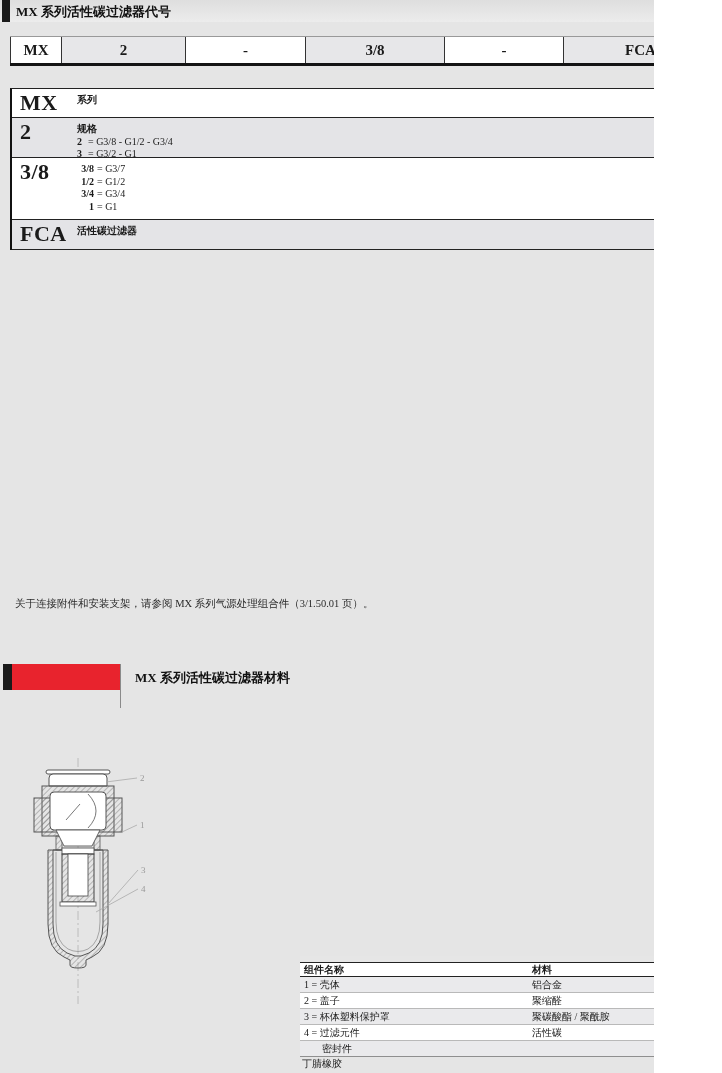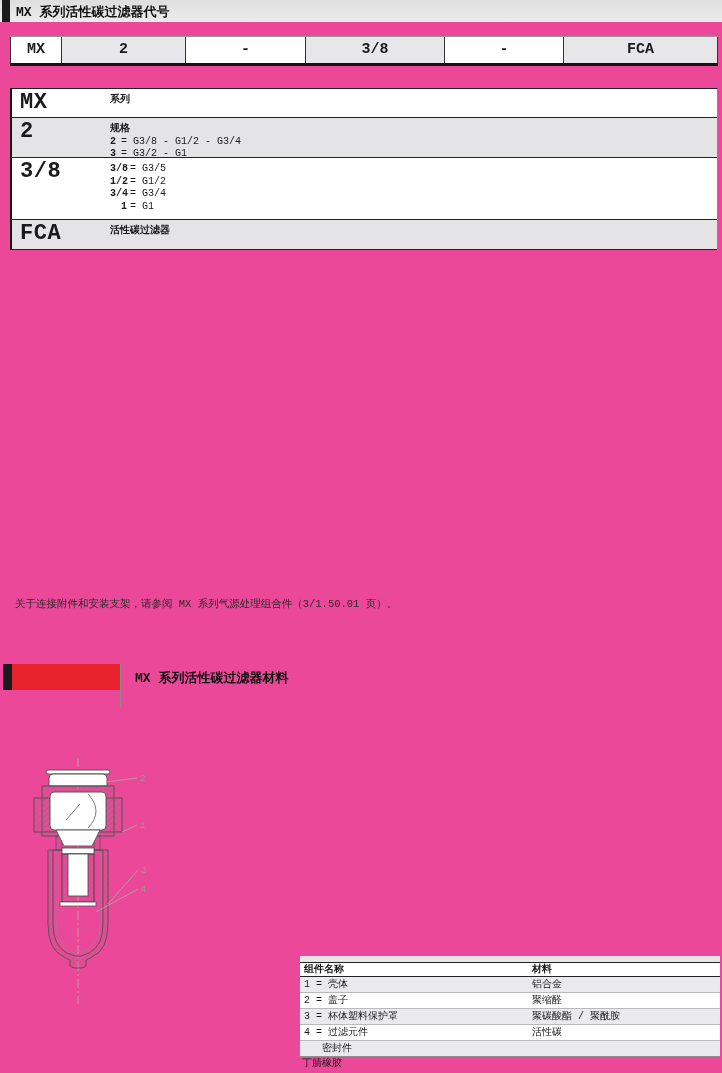--- a/index.html
+++ b/index.html
@@ -1,18 +1,18 @@
 <!DOCTYPE html>
 <html><head>
 <meta charset="utf-8">
 <style>
   html,body{margin:0;padding:0;background:#fff;}
   .page{
-    position:relative;width:722px;height:1073px;background:#ec4899;overflow:hidden;
-    font-family:Liberation Mono, monospace;color:#1a1a1a;
+    position:relative;width:654px;height:1073px;background:#e5e5e5;overflow:hidden;
+    font-family:Liberation Serif, serif;color:#1a1a1a;
   }
   
   .header-bar{position:absolute;left:0;top:0;width:722px;height:22px;
     background:linear-gradient(#dedede,#ececec);}
   .header-black-tab{position:absolute;left:2px;top:0;width:8px;height:22px;background:#1a1a1a;}
   .header-title{position:absolute;left:16px;top:3px;font-size:13px;font-weight:bold;color:#111;}
   
   .code-row{position:absolute;left:10px;top:36px;width:708px;height:26px;display:flex;
     border-top:1px solid #999;border-bottom:3px solid #141414;}
   .code-cell{height:26px;line-height:26px;text-align:center;font-size:15px;font-weight:bold;
@@ -21,21 +21,21 @@
   .cc-white{background:#fff;}
   .cc-gray{background:#e7e7e9;}
   .w0{width:51px}.w1{width:124px}.w2{width:120px}.w3{width:139px}.w4{width:119px}.w5{width:155px}
   
   .breakdown{position:absolute;left:10px;top:88px;width:708px;
     border-top:1.5px solid #222;border-left:2px solid #111;border-right:1px solid #888;box-sizing:border-box;}
   .bd-row{position:relative;border-bottom:1.5px solid #222;box-sizing:border-box;}
   .bd-gray{background:#e4e4e7;}
   .bd-white{background:#fff;}
   .bd-code{position:absolute;left:8px;top:1px;font-size:22px;font-weight:bold;letter-spacing:0.5px;}
-  .bd-content{margin-left:98px;padding-top:5px;font-size:10px;line-height:12.5px;}
+  .bd-content{margin-left:65px;padding-top:5px;font-size:10px;line-height:12.5px;}
   .bd-title{font-weight:bold;}
   .bd-line .k{display:inline-block;font-weight:bold;}
   .kw2{width:8px;}
   .kw3{width:17px;text-align:right;}
   .bd-line .v{margin-left:3px;}
   .h-mx{height:29px;} .h-2{height:40px;} .h-38{height:62px;} .h-fca{height:30px;}
   
   .note{position:absolute;left:15px;top:597px;font-size:10.5px;color:#2a2a2a;}
   
   .sec2-black{position:absolute;left:3px;top:664px;width:9px;height:26px;background:#1a1a1a;}
@@ -86,21 +86,21 @@
       <div class="bd-code">2</div>
       <div class="bd-content">
         <div class="bd-title">规格</div>
         <div class="bd-line"><span class="k kw2">2</span><span class="v">= G3/8 - G1/2 - G3/4</span></div>
         <div class="bd-line"><span class="k kw2">3</span><span class="v">= G3/2 - G1</span></div>
       </div>
     </div>
     <div class="bd-row bd-white h-38">
       <div class="bd-code">3/8</div>
       <div class="bd-content">
-        <div class="bd-line"><span class="k kw3">3/8</span><span class="v">= G3/5</span></div>
+        <div class="bd-line"><span class="k kw3">3/8</span><span class="v">= G3/7</span></div>
         <div class="bd-line"><span class="k kw3">1/2</span><span class="v">= G1/2</span></div>
         <div class="bd-line"><span class="k kw3">3/4</span><span class="v">= G3/4</span></div>
         <div class="bd-line"><span class="k kw3">1</span><span class="v">= G1</span></div>
       </div>
     </div>
     <div class="bd-row bd-gray h-fca">
       <div class="bd-code">FCA</div>
       <div class="bd-content">
         <div class="bd-title">活性碳过滤器</div>
       </div>

